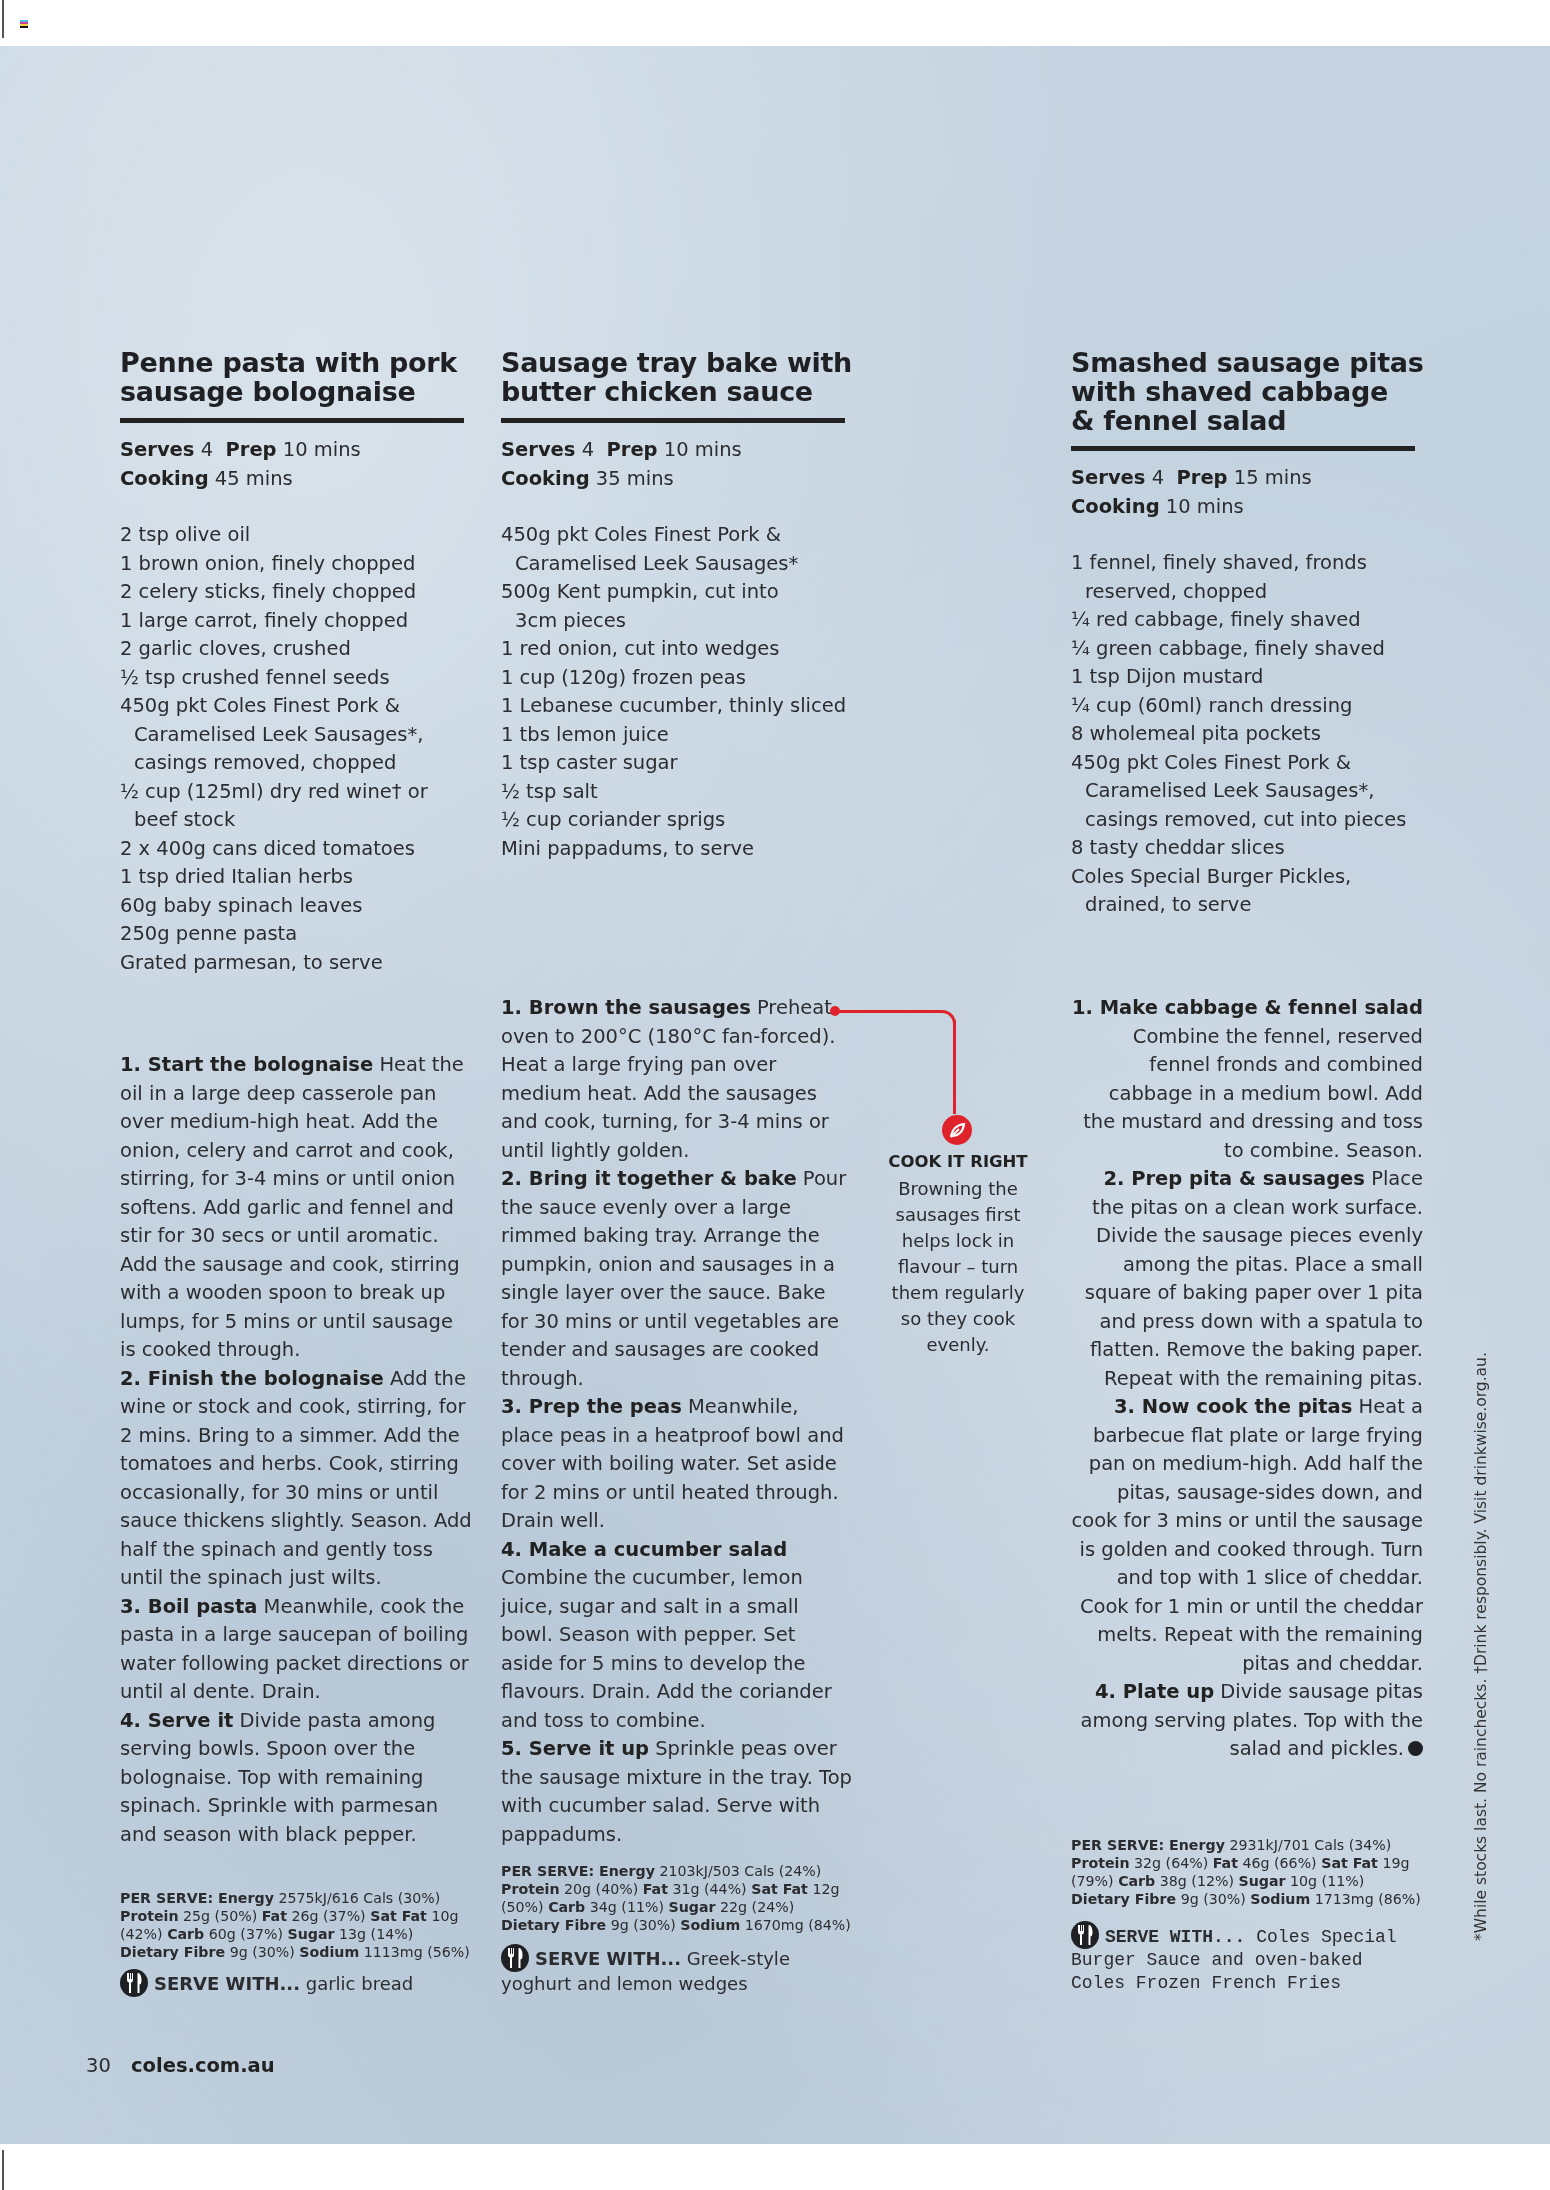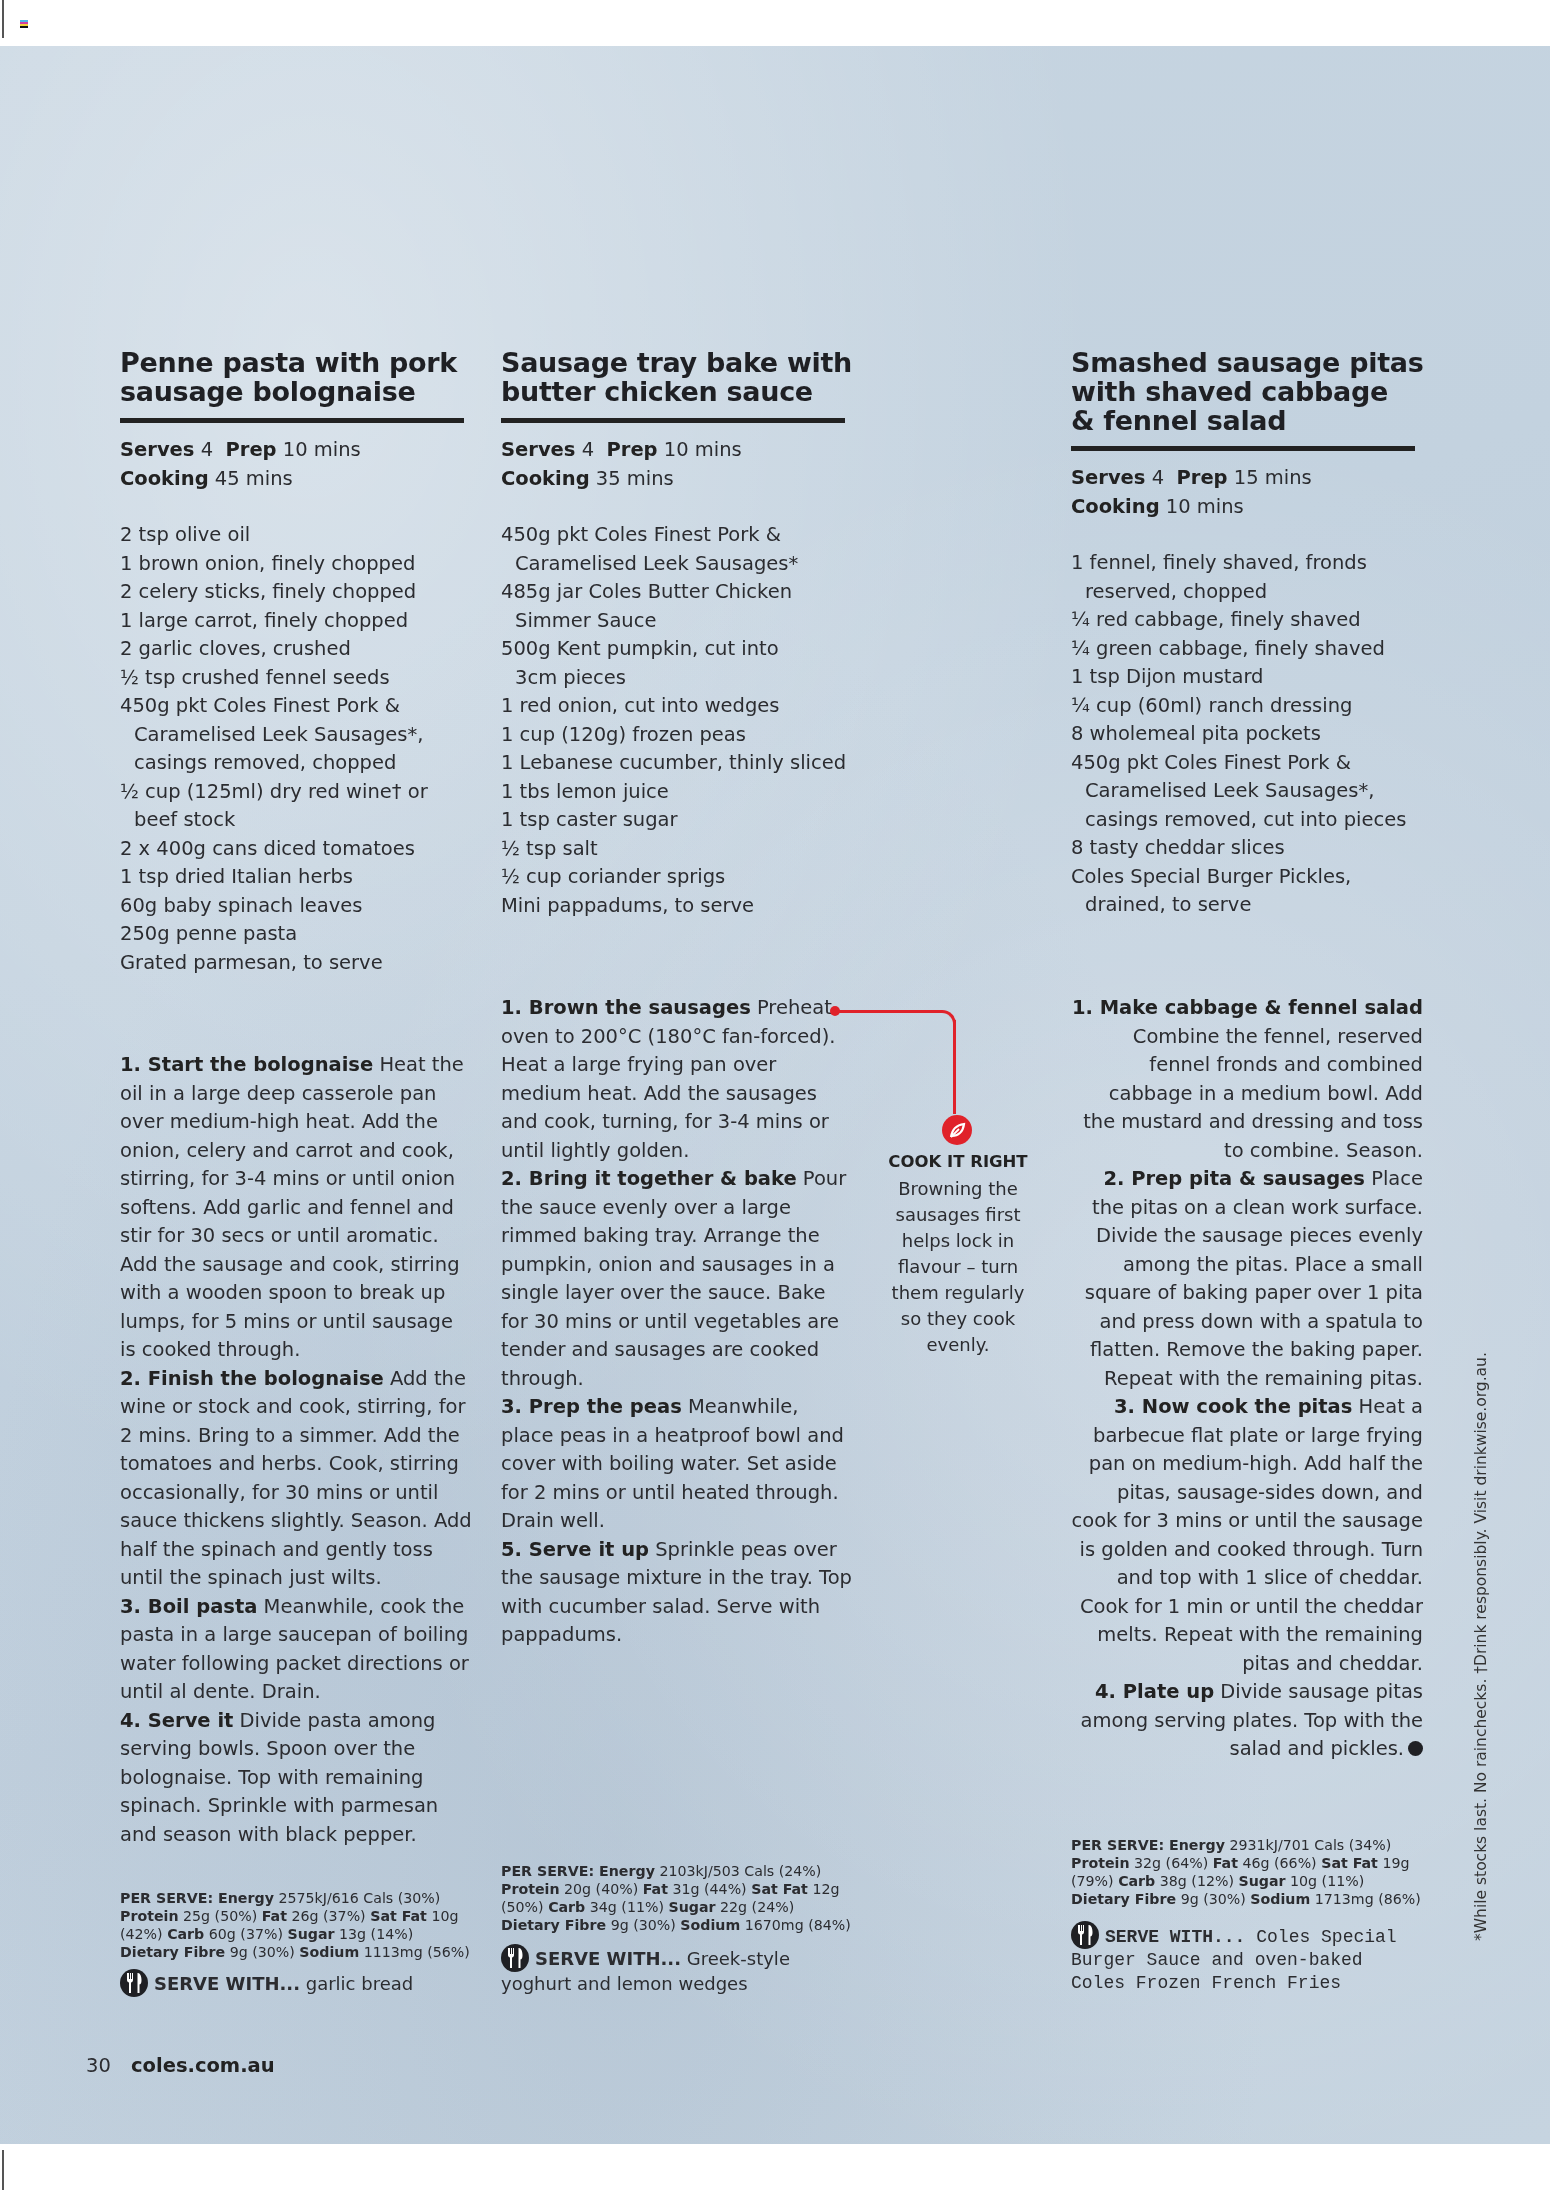--- a/index.html
+++ b/index.html
@@ -117,35 +117,35 @@
       <span>Sausage tray bake with</span><br>
       <span>butter chicken sauce</span>
     </h2>
     <div class="rule" style="left:501px; top:372px;"></div>
     <div class="meta" style="left:501px; top:390px;">
       <b>Serves</b> <span>4</span>&nbsp;&nbsp;<b>Prep</b> <span>10 mins</span><br>
       <b>Cooking</b> <span>35 mins</span>
     </div>
     <ul class="ing" style="left:501px; top:475px; width:360px;">
       <li style="width:320px">450g pkt Coles Finest Pork &amp; Caramelised Leek Sausages*</li>
-      <li style="width:310px">485g jar Coles Butter Chicken Simmer Sauce</li>
       <li style="width:270px">500g Kent pumpkin, cut into 3cm pieces</li>
       <li>1 red onion, cut into wedges</li>
       <li>1 cup (120g) frozen peas</li>
       <li>1 Lebanese cucumber, thinly sliced</li>
       <li>1 tbs lemon juice</li>
       <li>1 tsp caster sugar</li>
       <li>½ tsp salt</li>
       <li>½ cup coriander sprigs</li>
       <li>Mini pappadums, to serve</li>
     </ul>
     <div class="method" style="left:501px; top:948px;">
       <p><b>1. Brown the sausages</b><span> Preheat oven to 200°C (180°C fan-forced). Heat a large frying pan over medium heat. Add the sausages and cook, turning, for 3-4 mins or until lightly golden.</span></p>
       <p><b>2. Bring it together &amp; bake</b><span> Pour the sauce evenly over a large rimmed baking tray. Arrange the pumpkin, onion and sausages in a single layer over the sauce. Bake for 30 mins or until vegetables are tender and sausages are cooked through.</span></p>
       <p><b>3. Prep the peas</b><span> Meanwhile, place peas in a heatproof bowl and cover with boiling water. Set aside for 2 mins or until heated through. Drain well.</span></p>
+      <p><b>4. Make a cucumber salad</b><span> Combine the cucumber, lemon juice, sugar and salt in a small bowl. Season with pepper. Set aside for 5 mins to develop the flavours. Drain. Add the coriander and toss to combine.</span></p>
       <p><b>5. Serve it up</b><span> Sprinkle peas over the sausage mixture in the tray. Top with cucumber salad. Serve with pappadums.</span></p>
     </div>
     <div class="nutri" style="left:501px; top:1816px;">
       <b>PER SERVE: Energy</b> <span>2103kJ/503 Cals (24%)</span>
       <b>Protein</b> <span>20g (40%)</span>
       <b>Fat</b> <span>31g (44%)</span>
       <b>Sat Fat</b> <span>12g (50%)</span>
       <b>Carb</b> <span>34g (11%)</span>
       <b>Sugar</b> <span>22g (24%)</span>
       <b>Dietary Fibre</b> <span>9g (30%)</span>

